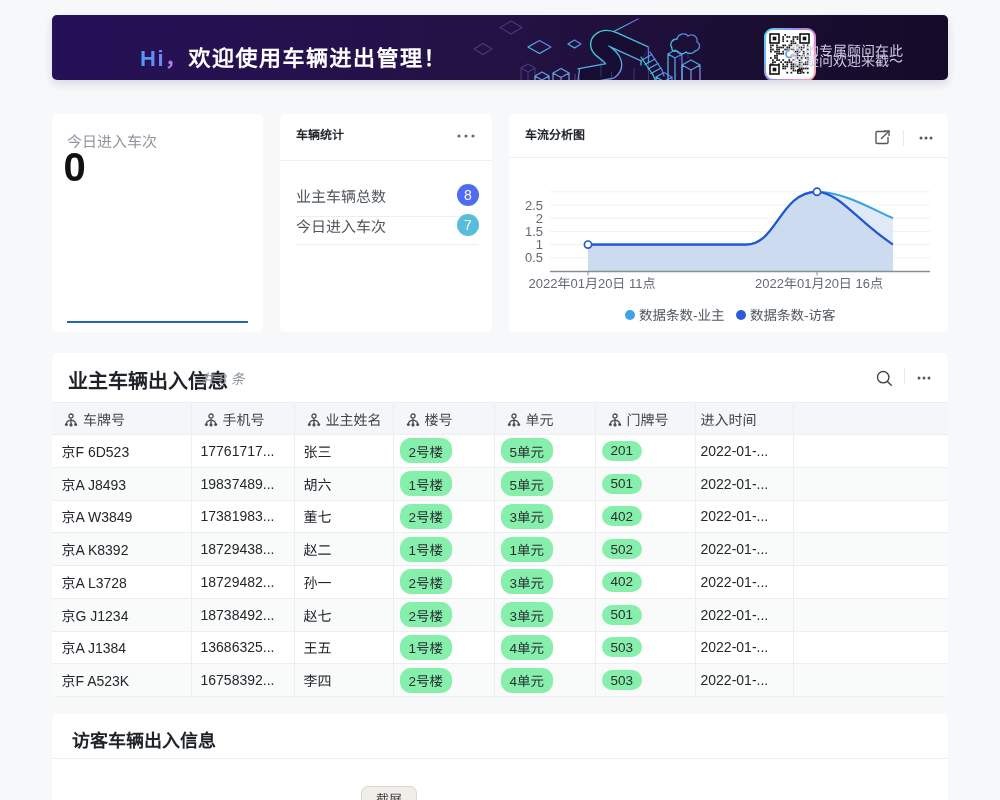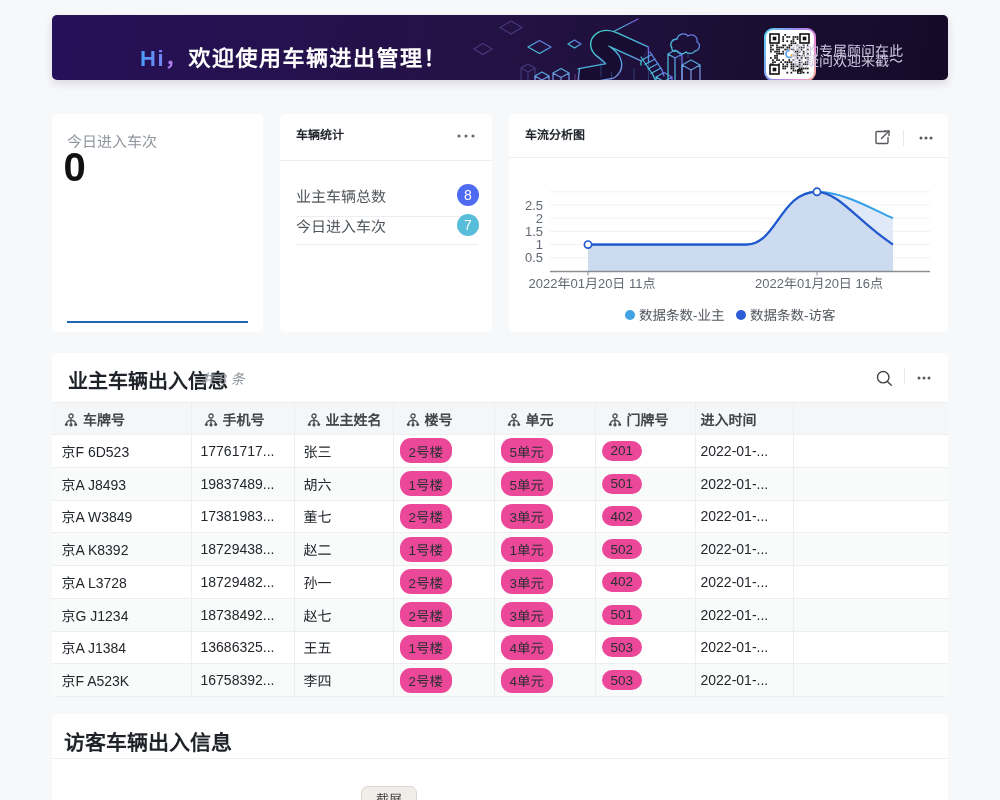--- a/index.html
+++ b/index.html
@@ -32,34 +32,34 @@
 .badge { position:absolute; right:-1px; top:50%; transform:translateY(-50%); width:22px; height:22px; border-radius:50%; color:#fff; font-size:14px; text-align:center; line-height:22px; }
 
 #card3 { left:509px; top:114px; width:439px; height:218px; }
 
 
 #tablecard { left:52px; top:353px; width:896px; height:344px; overflow:hidden; }
 #tablecard .titlebar { position:absolute; left:0; top:0; right:0; height:49px; }
 #tablecard .titlebar .t { position:absolute; left:16px; top:11.5px; font-size:20px; font-weight:bold; }
 #tablecard .titlebar .cnt { position:absolute; left:149px; top:14.5px; font-size:14px; color:#8f959e;font-style:italic; }
 table.grid { position:absolute; left:0; top:49px; width:896px; border-collapse:collapse; table-layout:fixed; font-size:14px; }
-table.grid th { background:#f5f6f7; font-weight:bold; color:#41464b; text-align:left; height:32px; padding:0 6px 0 12px; border:1px solid #eceef0; border-left:none; white-space:nowrap; overflow:hidden; }
+table.grid th { background:#f5f6f7; font-weight:normal; color:#41464b; text-align:left; height:32px; padding:0 6px 0 12px; border:1px solid #eceef0; border-left:none; white-space:nowrap; overflow:hidden; }
 table.grid th:first-child { padding-left:12px; }
 table.grid th.last, table.grid td.last { border-right:none; }
 table.grid td { height:32.75px; padding:0 6px 0 9px; border:1px solid #eceef0; border-left:none; color:#23272c; white-space:nowrap; overflow:hidden; }
 table.grid td:first-child { padding-left:9.5px; }
 table.grid tr.alt td { background:#f9fafa; }
 table.grid th:nth-child(7), table.grid td:nth-child(7) { padding-left:5px; }
 table.grid td:nth-child(4), table.grid td:nth-child(5), table.grid td:nth-child(6) { padding-left:6px; }
-.pill { display:inline-block; background:#ec4899; border-radius:11px; padding:2.5px 9px; font-size:13.5px; color:#2b2f33; }
+.pill { display:inline-block; background:#86efac; border-radius:11px; padding:2.5px 9px; font-size:13.5px; color:#2b2f33; }
 .hicon { display:inline-block; vertical-align:-2px; margin-right:5px; }
 
 
 #visitor { left:52px; top:714px; width:896px; height:120px; }
-#visitor .t { position:absolute; left:12px; top:12px; font-size:21px; font-weight:bold; }
+#visitor .t { position:absolute; left:20px; top:12px; font-size:18px; font-weight:bold; }
 #visitor .hb { position:absolute; left:0; top:44px; right:0; border-bottom:1px solid #eceef0; }
 
 #shot { position:absolute; left:361px; top:786px; width:56px; height:30px; background:#f1eee9; border:1px solid #d9d6d0; border-radius:7px; font-size:13px; color:#3c3c3c; text-align:center; line-height:26px; }
 </style>
 </head>
 <body>
 
 <div id="banner">
   <svg id="deco" style="position:absolute;left:396px;top:0;width:280px;height:81px" viewBox="0 0 280 81" fill="none">
       <defs>

